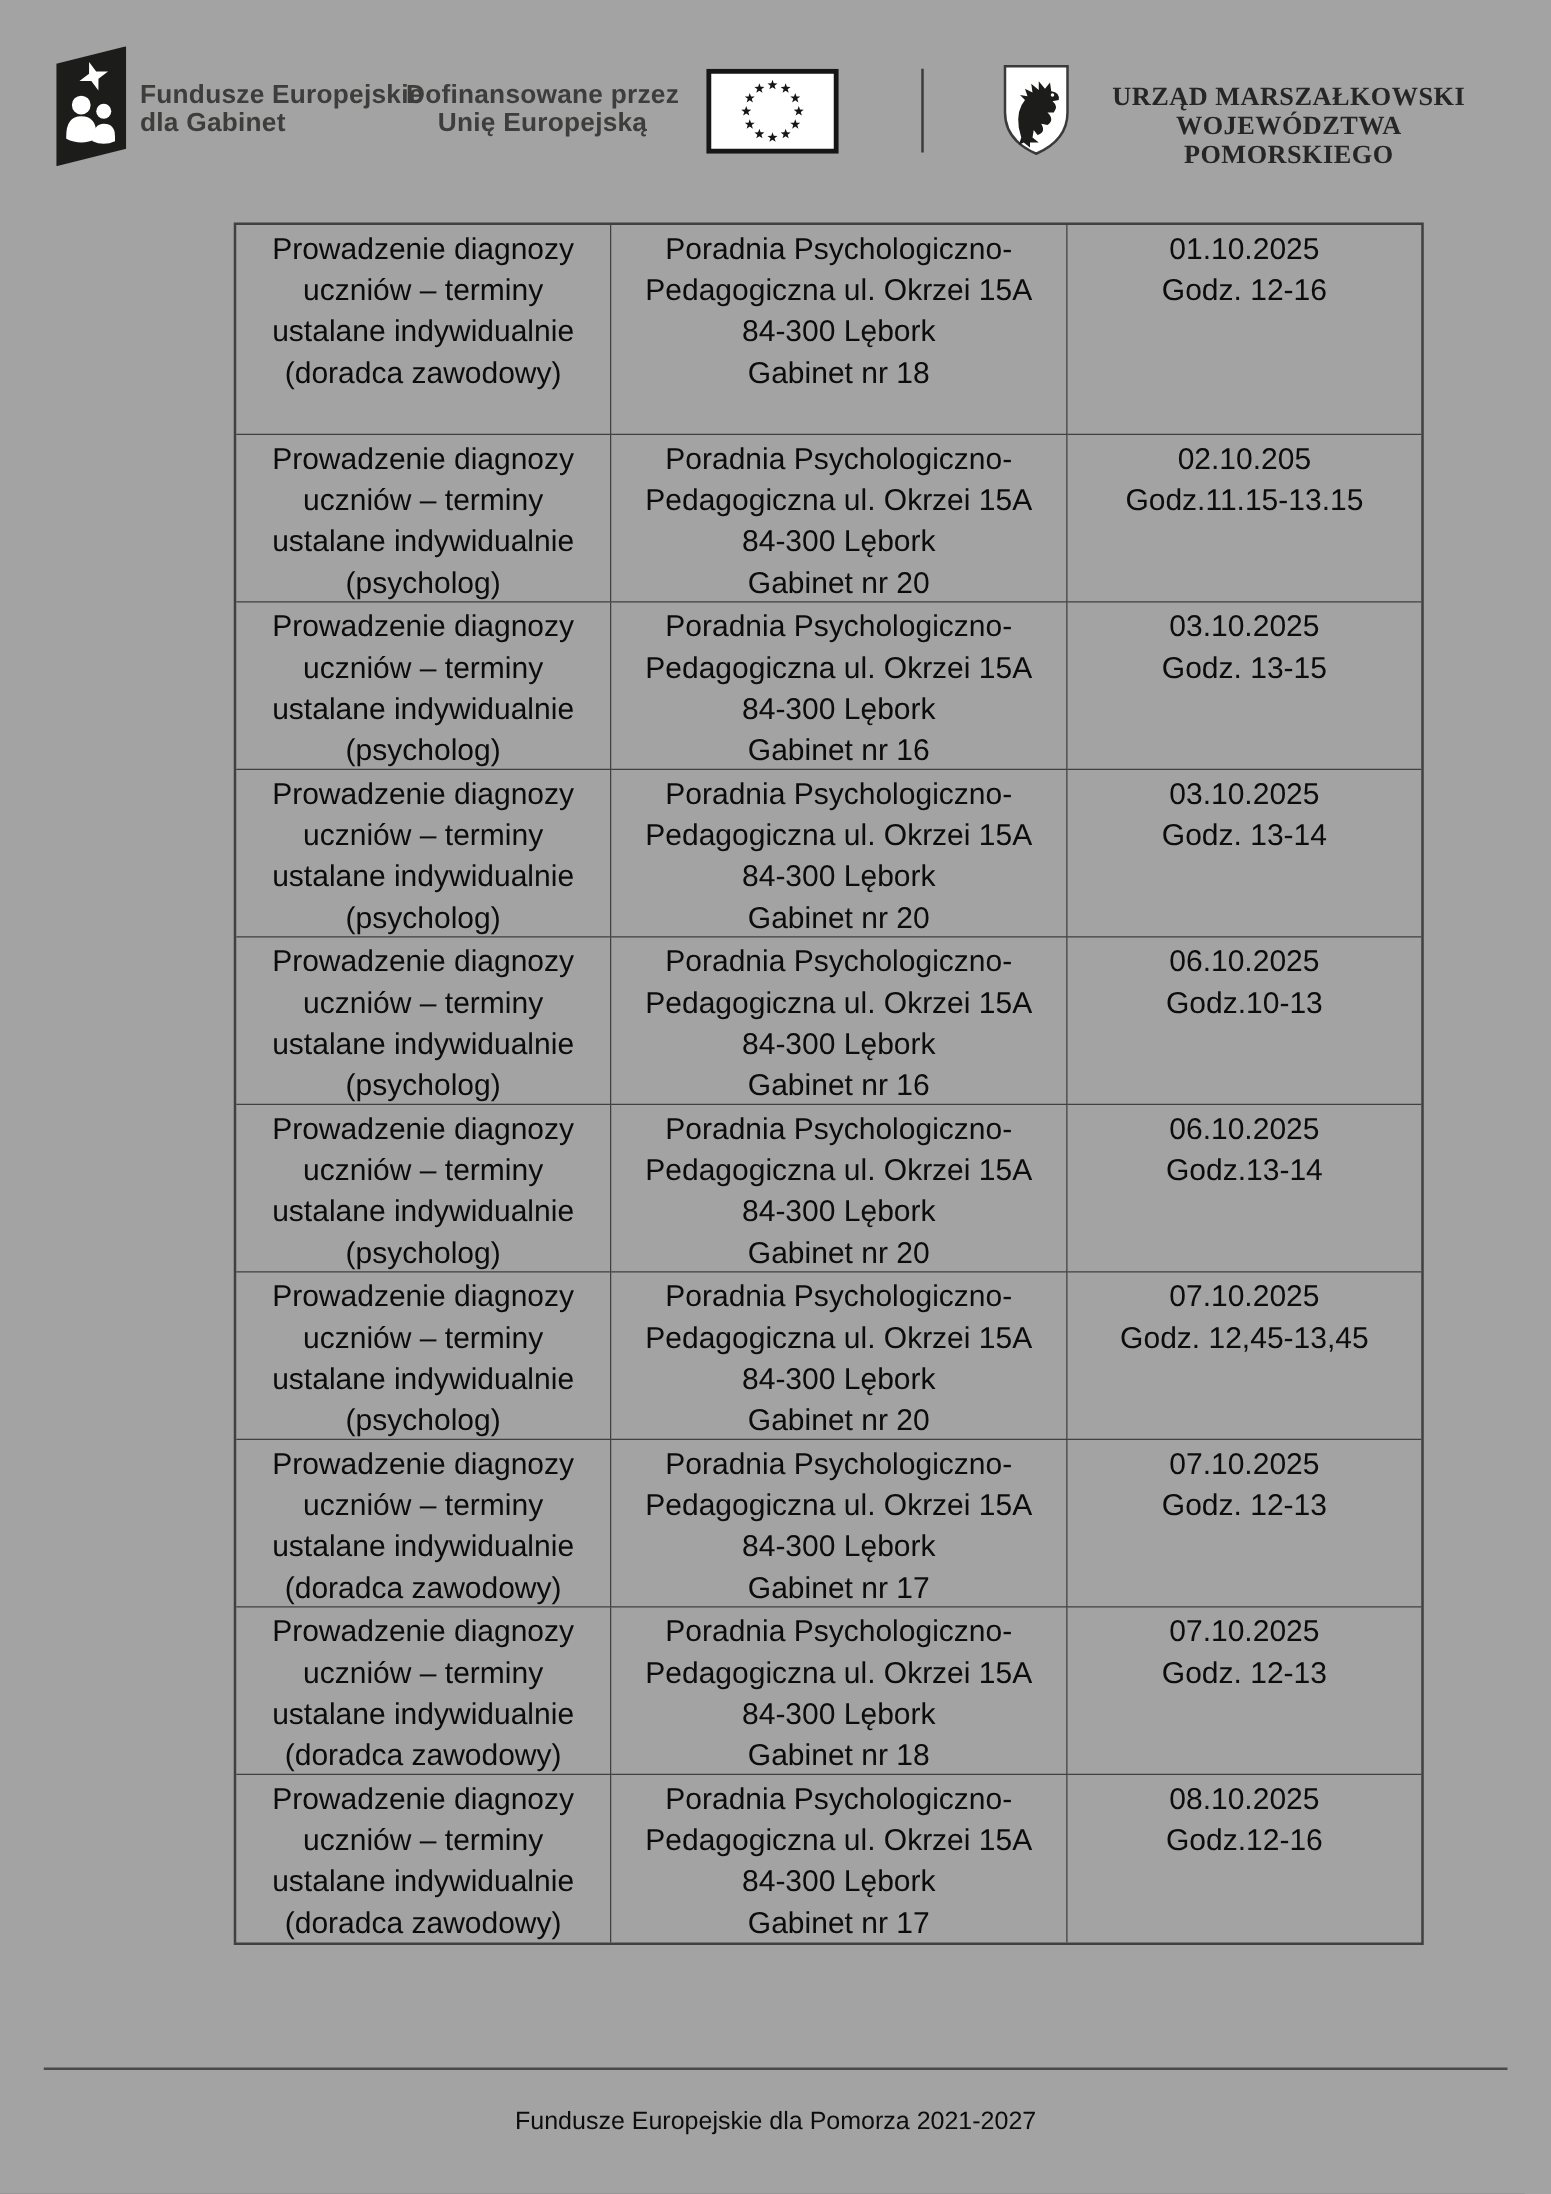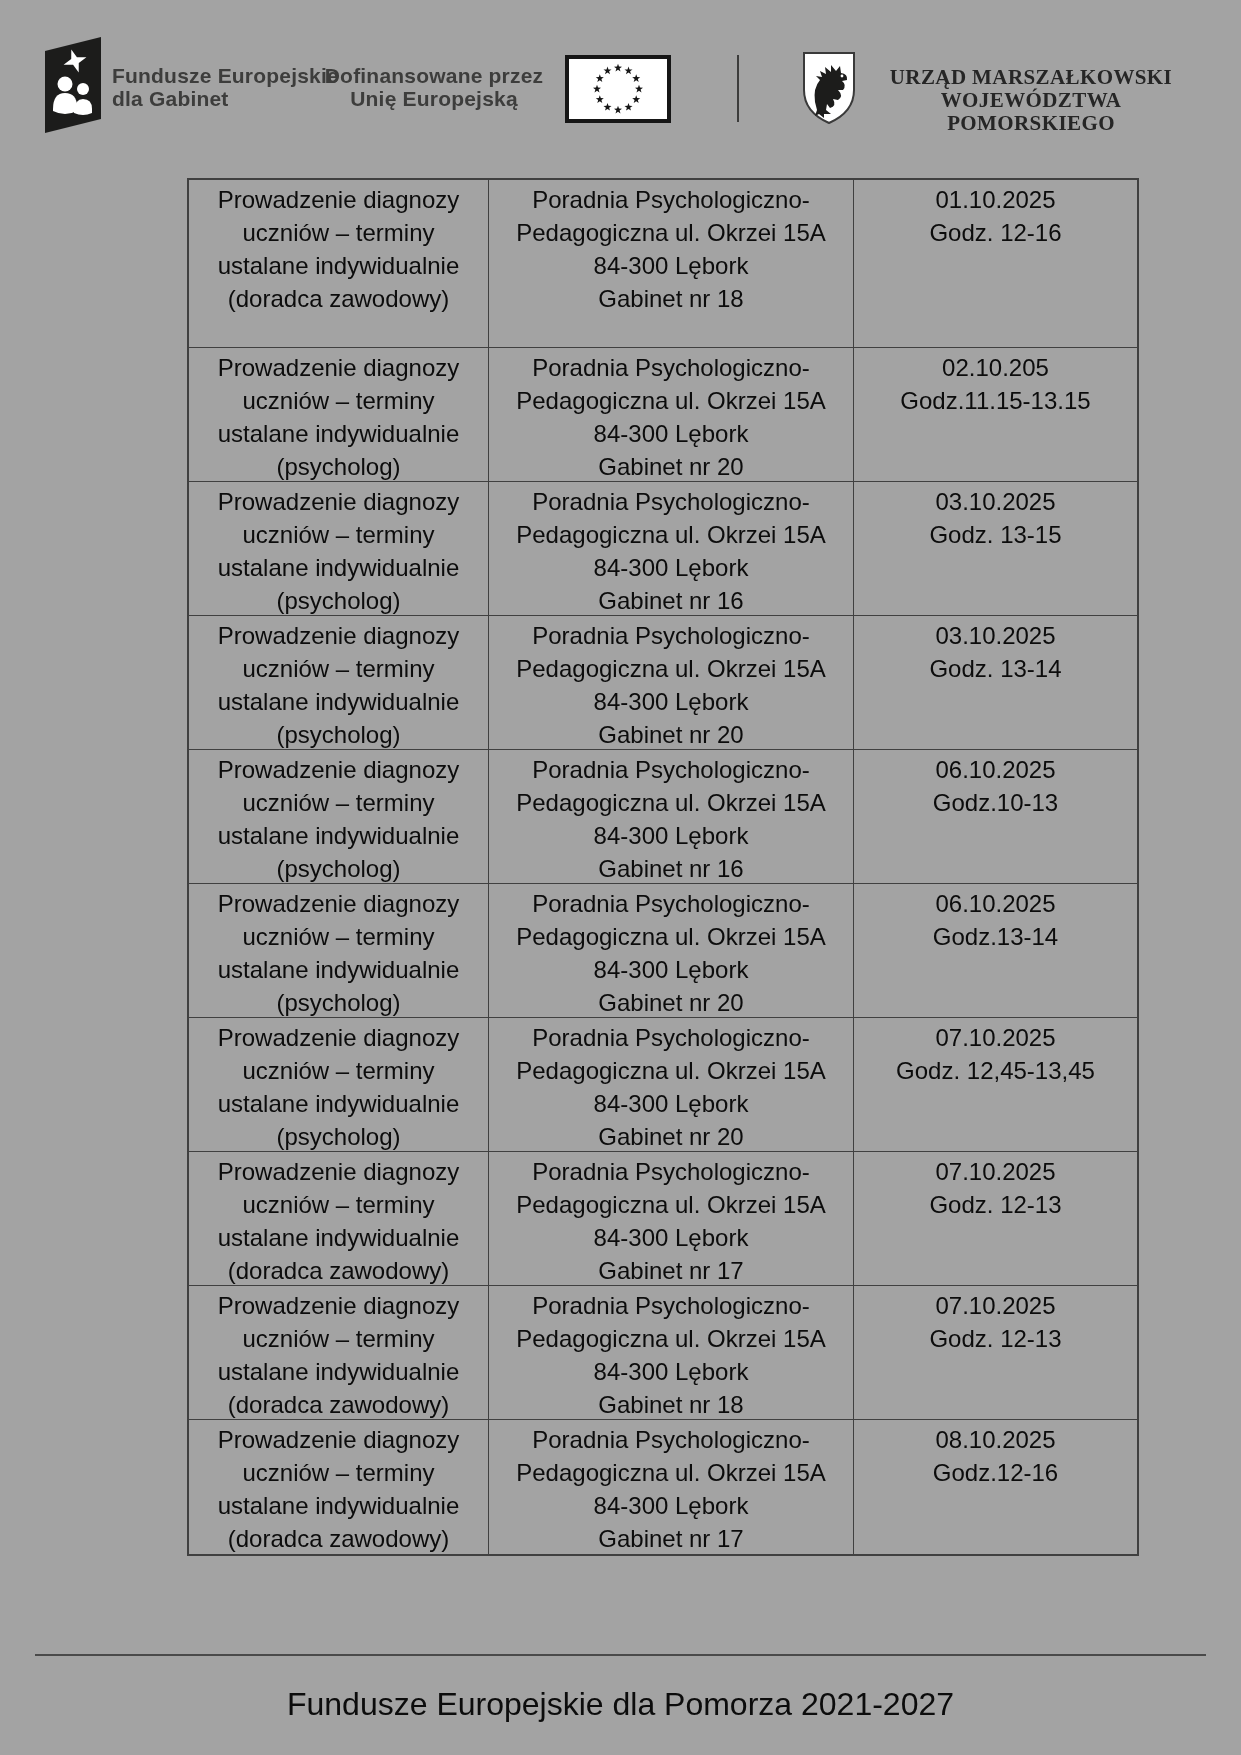--- a/index.html
+++ b/index.html
@@ -52,21 +52,21 @@
     color:#0c0c0c;
     padding-top:3px;
     overflow:hidden;
   }
   .cell:last-child{border-right:none;}
   .row:last-child .cell{border-bottom:none;}
   
   .footer-rule{position:absolute;left:35px;top:1654px;width:1171px;height:2px;background:#4a4a4a;}
   .footer-text{
     position:absolute;left:0;top:1686px;width:1241px;
-    text-align:center;font-size:32px;color:#0c0c0c;
+    text-align:center;font-size:20px;color:#0c0c0c;
   }
 </style>
 </head>
 <body>
 
 <div class="page">
 
   <div>
 
     <svg class="hdr-item fep-flag" width="56" height="96" viewBox="0 0 56 96">

